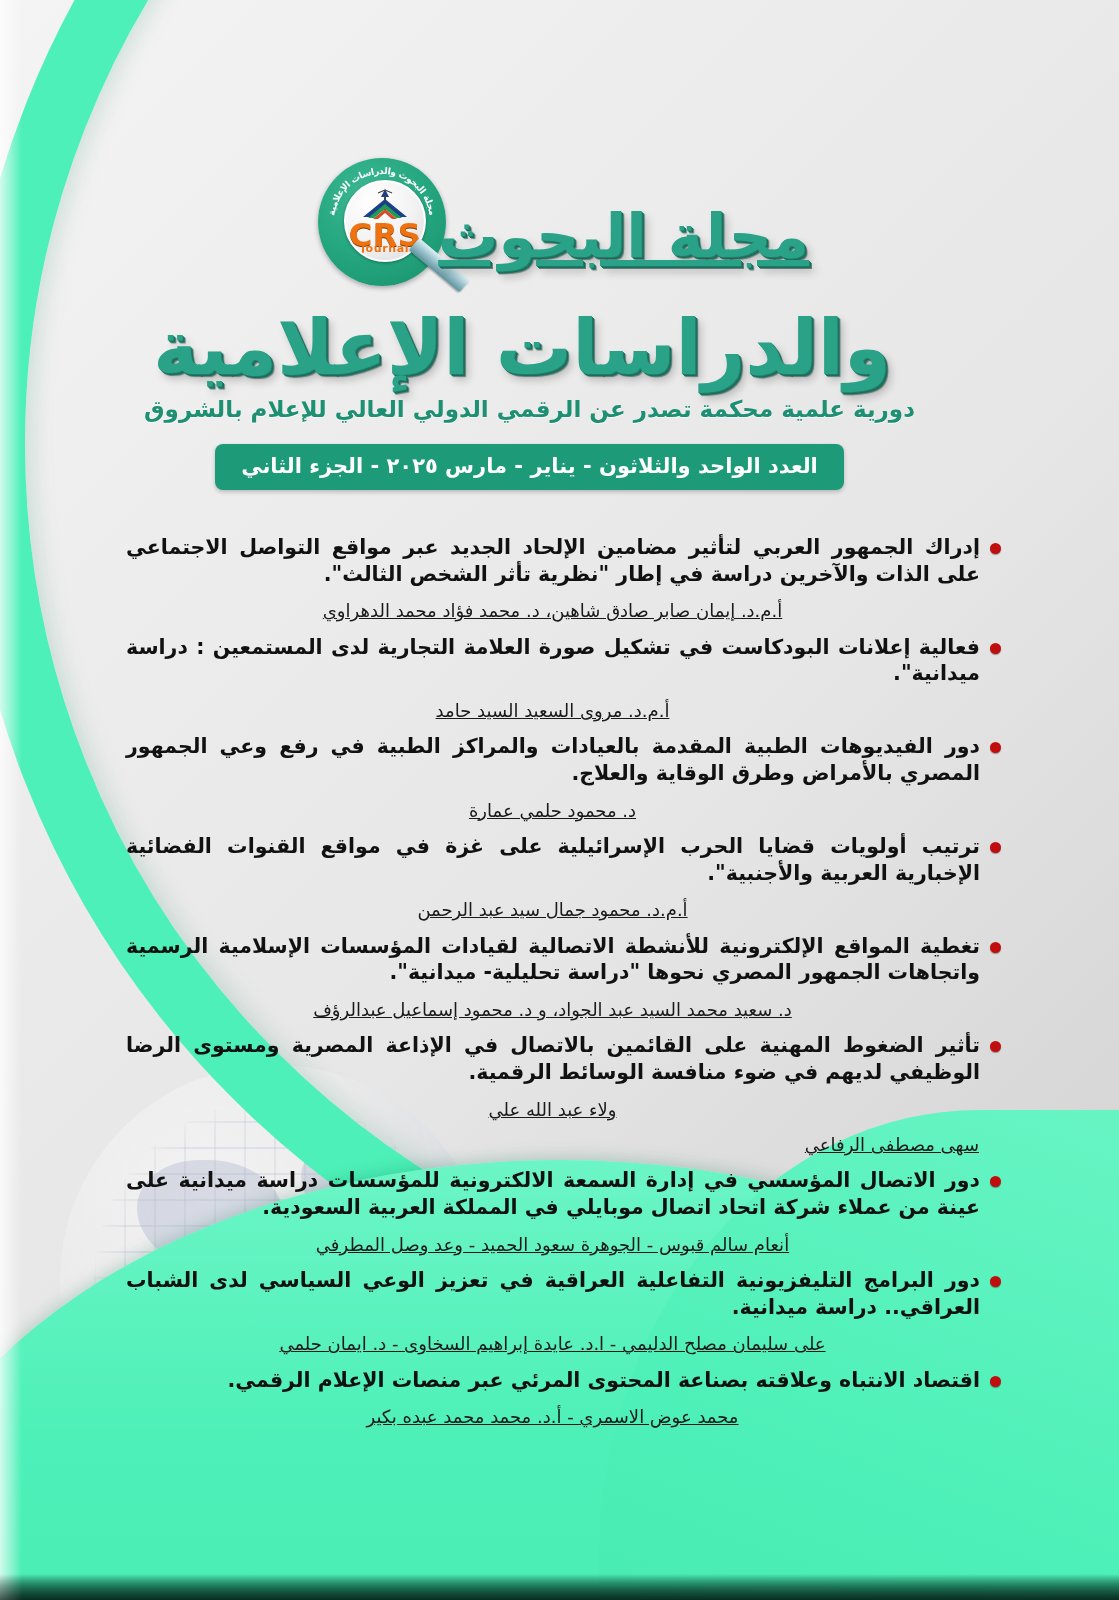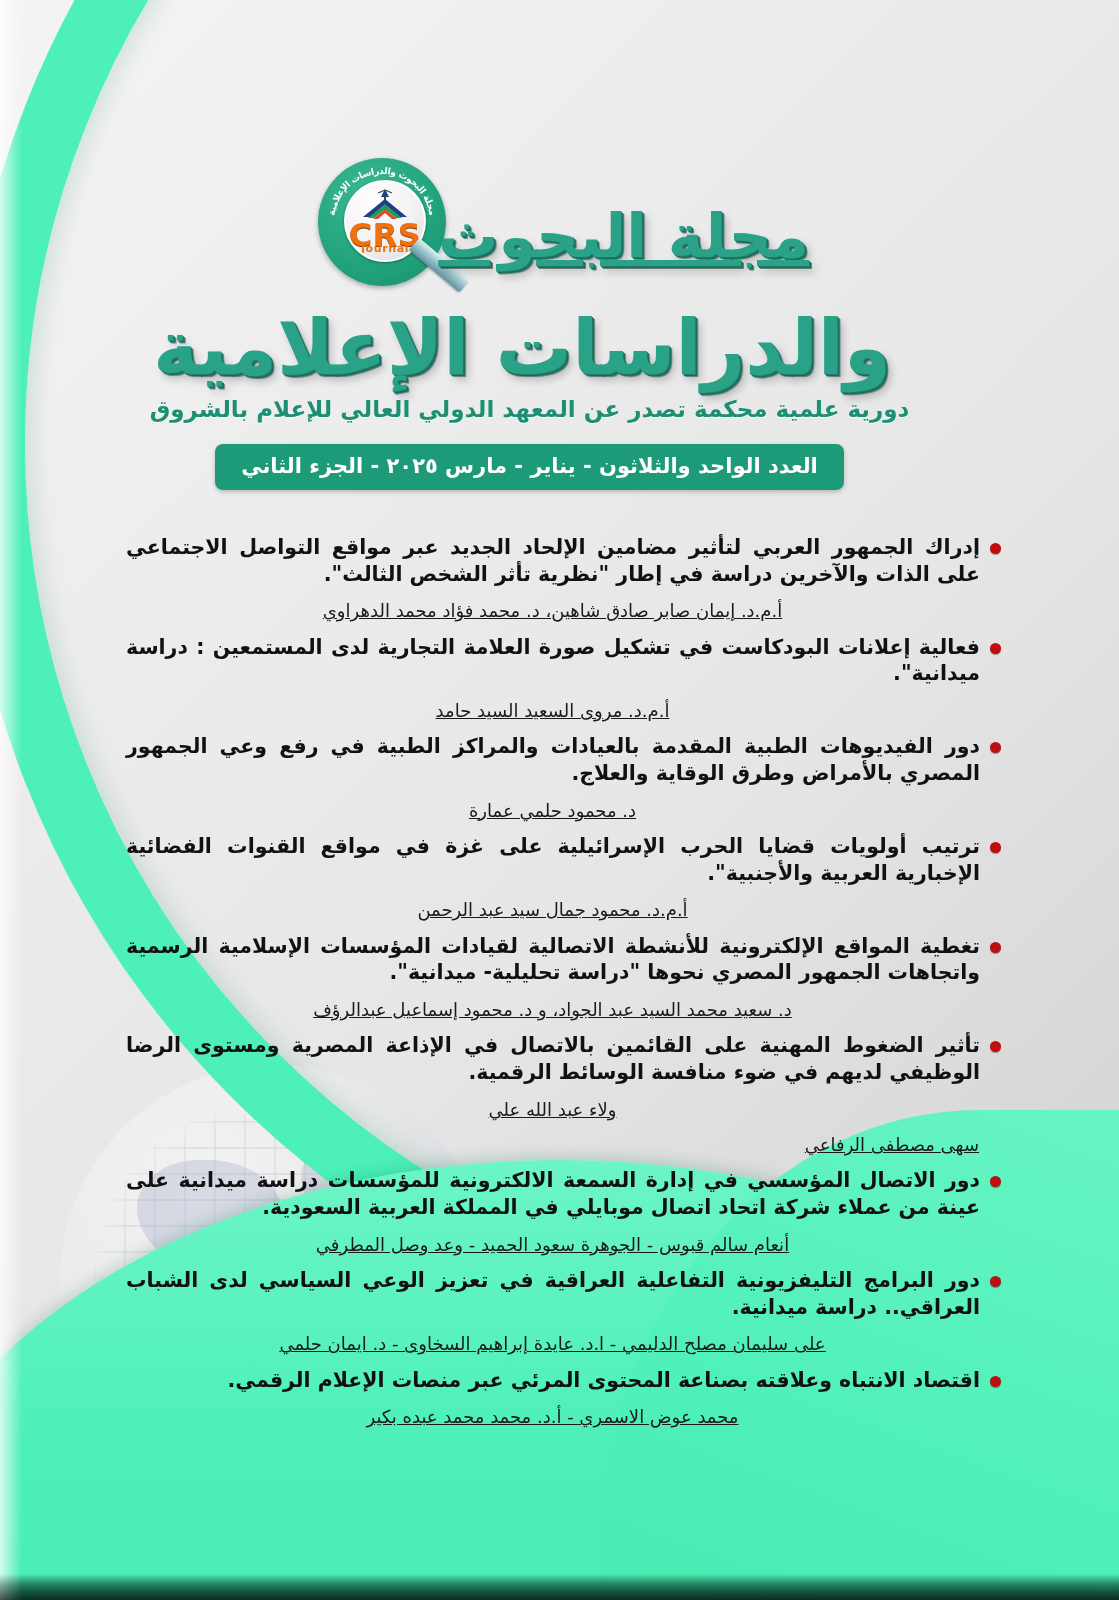--- a/index.html
+++ b/index.html
@@ -252,21 +252,21 @@
           <div class="crs">CRS</div>
           <div class="journal">Journal</div>
         </div>
         <div class="magnifier"></div>
       </div>
 
       <div class="title1">مجلة البحوث</div>
       <div class="title2">والدراسات الإعلامية</div>
     </div>
 
-    <div class="subtitle">دورية علمية محكمة تصدر عن المعهد الدولي العالي للإعلام بالشروق</div>
+    <div class="subtitle">دورية علمية محكمة تصدر عن الرقمي الدولي العالي للإعلام بالشروق</div>
 
     <div class="issue-wrap">
       <span class="issue">العدد الواحد والثلاثون - يناير - مارس ٢٠٢٥ - الجزء الثاني</span>
     </div>
   </div>
 
   <div class="contents">
       <div class="entry">
         <div class="entry-row">
           <span class="bullet"></span>

